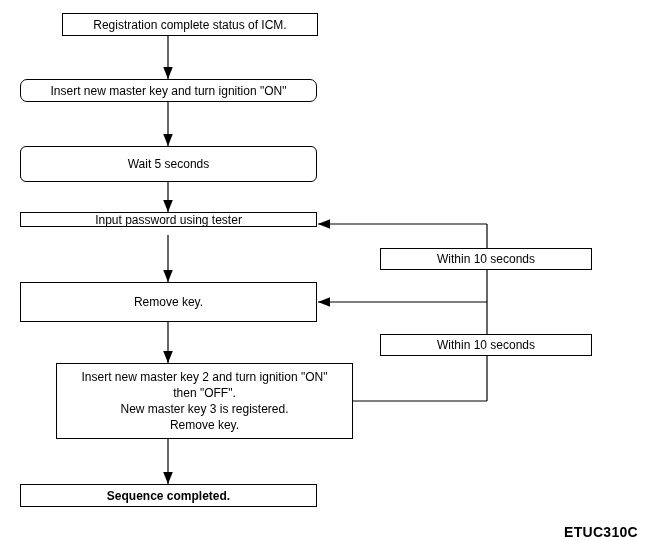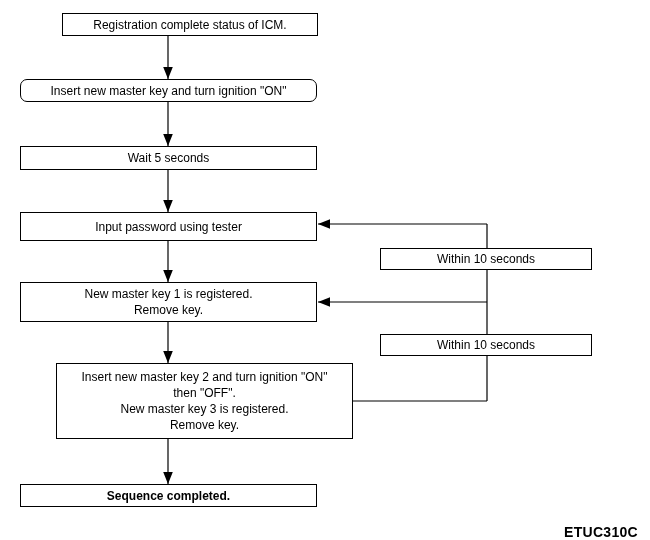--- a/index.html
+++ b/index.html
@@ -33,22 +33,22 @@
     justify-content: center;
     text-align: center;
     font-size: 12px;
     line-height: 16px;
     padding: 1px 4px;
   }
   .node .line { display: block; }
   
   .b1 { left: 62px;  top: 13px;  width: 256px; height: 23px; }
   .b2 { left: 20px;  top: 79px;  width: 297px; height: 23px; border-radius: 7px; }
-  .b3 { left: 20px;  top: 146px; width: 297px; height: 24px; }
-  .b4 { left: 20px;  top: 212px; width: 297px; height: 29px; }
+  .b3 { left: 20px;  top: 146px; width: 297px; height: 36px; border-radius: 6px; }
+  .b4 { left: 20px;  top: 212px; width: 297px; height: 15px; }
   .b5 { left: 20px;  top: 282px; width: 297px; height: 40px; }
   .b6 { left: 20px;  top: 363px; width: 297px; height: 76px; margin-left: 36px; }
   .b7 { left: 20px;  top: 484px; width: 297px; height: 23px; font-weight: bold; }
   
   .r1 { left: 380px; top: 248px; width: 212px; height: 22px; }
   .r2 { left: 380px; top: 334px; width: 212px; height: 22px; }
   .figure-code {
     position: absolute;
     right: 12px;
     top: 524px;
@@ -92,21 +92,20 @@
 
   <div class="node b3">
     <span class="line">Wait 5 seconds</span>
   </div>
 
   <div class="node b4">
     <span class="line">Input password using tester</span>
   </div>
 
   <div class="node b5">
-    <span class="line">New master key 1 is registered.</span>
     <span class="line">Remove key.</span>
   </div>
 
   <div class="node b6">
     <span class="line">Insert new master key 2 and turn ignition "ON"</span>
     <span class="line">then "OFF".</span>
     <span class="line">New master key 3 is registered.</span>
     <span class="line">Remove key.</span>
   </div>
 

